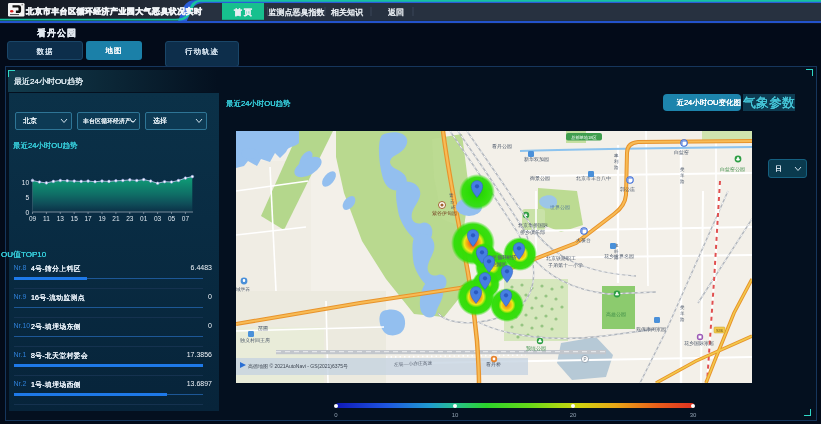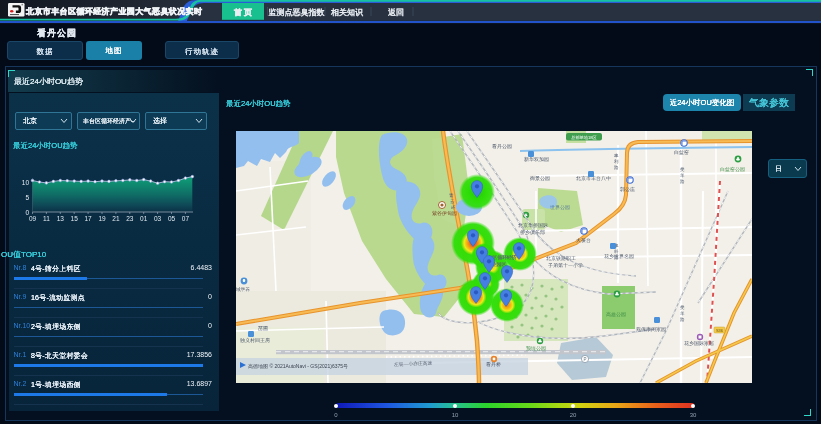--- a/index.html
+++ b/index.html
@@ -41,21 +41,21 @@
     <text x="296.5" y="14.5" text-anchor="middle">监测点恶臭指数</text>
     <text x="347" y="14.5" text-anchor="middle">相关知识</text>
     <text x="396" y="14.5" text-anchor="middle">返回</text>
   </g>
   <text x="26" y="14" font-family="Liberation Sans" font-size="8" font-weight="bold" fill="#f2f5f8" stroke="#f2f5f8" stroke-width="0.55" letter-spacing="0.4">北京市丰台区循环经济产业园大气恶臭状况实时</text>
 </svg>
 
 <div class="ab cjk" style="left:37px;top:27px;font-size:9px;font-weight:bold;color:#e2e9f1;letter-spacing:1px">看丹公园</div>
 <div class="ab cjk" style="left:7px;top:41px;width:76px;height:19px;background:#0d2e4b;border:1px solid #1a4668;border-radius:3px;color:#d6e4f0;font-size:7.5px;line-height:19px;text-align:center;letter-spacing:1px">数据</div>
 <div class="ab cjk" style="left:86px;top:41px;width:56px;height:19px;background:#1b80a8;border-radius:3px;color:#fff;font-size:7.5px;line-height:19px;text-align:center;letter-spacing:1px">地图</div>
-<div class="ab cjk" style="left:165px;top:41px;width:74px;height:18px;background:#0d2e4b;border:1px solid #1a4668;border-radius:3px;color:#d6e4f0;font-size:7.5px;line-height:19px;text-align:center;letter-spacing:1px">行动轨迹</div>
+<div class="ab cjk" style="left:165px;top:41px;width:74px;height:26px;background:#0d2e4b;border:1px solid #1a4668;border-radius:3px;color:#d6e4f0;font-size:7.5px;line-height:19px;text-align:center;letter-spacing:1px">行动轨迹</div>
 
 <div class="ab" style="left:5px;top:66px;width:812px;height:355px;border:1px solid #16365c;background:#04101f"></div>
 <div class="ab" style="left:8px;top:70px;width:210px;height:22px;background:linear-gradient(90deg,#123c4d,rgba(12,44,62,0))"></div>
 <div class="ab cjk" style="left:14px;top:76px;font-size:8px;color:#d5e3ea">最近24小时OU趋势</div>
 
 <div class="ab" style="left:7.5px;top:69.5px;width:7px;height:7px;border-left:1.5px solid #2fd8c6;border-top:1.5px solid #2fd8c6"></div>
 <div class="ab" style="left:806px;top:69px;width:7px;height:7px;border-right:1.5px solid #2fd8c6;border-top:1.5px solid #2fd8c6"></div>
 <div class="ab" style="left:804px;top:409px;width:7px;height:7px;border-right:1.5px solid #2fd8c6;border-bottom:1.5px solid #2fd8c6"></div>
 
 <div class="ab" style="left:9px;top:93px;width:210px;height:318px;background:linear-gradient(180deg,#0b3148,#092c43 40%,#07243a)"></div>
@@ -169,22 +169,22 @@
     <div class="ab" style="left:13.5px;top:374.5px;width:189.5px;height:1px;background:#15324f"></div>
     <div class="ab" style="left:13.5px;top:379.5px;font-size:7px;color:#2f80d8">Nr.2</div>
     <div class="ab cjk" style="left:31px;top:379.5px;font-size:7px;color:#eaf2fa;letter-spacing:.2px">1号-填埋场西侧</div>
     <div class="ab" style="left:112px;top:379.5px;width:100px;font-size:7px;color:#f0f5fa;text-align:right">13.6897</div>
     <div class="ab" style="left:13.5px;top:394px;width:189.5px;height:1px;background:#1d5796"></div>
     <div class="ab" style="left:13.5px;top:393px;width:153.5px;height:3px;background:#1e79e8"></div>
     <div class="ab" style="left:13.5px;top:403.5px;width:189.5px;height:1px;background:#15324f"></div>
   </div>
 
 <div class="ab cjk" style="left:226px;top:98.5px;font-size:7.5px;color:#35c8d6">最近24小时OU趋势</div>
-<div class="ab cjk" style="left:663px;top:94px;width:78px;height:17px;background:#1d84ac;border-radius:4px;color:#fff;font-size:7.5px;line-height:17px;text-align:center">近24小时OU变化图</div>
-<div class="ab cjk" style="left:743px;top:94px;width:52px;height:17px;background:#0d3c52;border-radius:0;color:#45c6d8;font-size:10px;line-height:17px;text-align:center">气象参数</div>
+<div class="ab cjk" style="left:663px;top:94px;width:78px;height:17px;background:#1d84ac;border-radius:4px;color:#fff;font-size:7.5px;line-height:17px;text-align:right">近24小时OU变化图</div>
+<div class="ab cjk" style="left:743px;top:94px;width:52px;height:17px;background:#0d3c52;border-radius:0;color:#45c6d8;font-size:13px;line-height:17px;text-align:center">气象参数</div>
 
 <div class="ab cjk" style="left:768px;top:159px;width:39px;height:19px;background:#0a3a4e;border:1px solid #156080;border-radius:3px;color:#dfe9f2;font-size:7px;line-height:17px;padding-left:6px">日</div>
 <svg class="ab" style="left:794px;top:166px" width="8" height="6">
     <path d="M1,1 L4,4.5 L7,1" stroke="#cfe0ea" stroke-width="1" fill="none"></path>
   </svg>
 
 <div class="ab" style="left:336px;top:403px;width:358px;height:5px;border-radius:2px;background:linear-gradient(90deg,#1019b8 0%,#1e55e0 14%,#1f9ad0 26%,#27c093 33%,#2bd32b 42%,#66d818 54%,#a6d812 62%,#cfd210 68%,#e8a716 78%,#e85c1a 90%,#df3222 100%)"></div>
 <div class="ab" style="left:334px;top:403.5px;width:4px;height:4px;border-radius:2px;background:#fff"></div>
 <div class="ab" style="left:453px;top:403.5px;width:4px;height:4px;border-radius:2px;background:#fff"></div>
 <div class="ab" style="left:571px;top:403.5px;width:4px;height:4px;border-radius:2px;background:#fff"></div>

